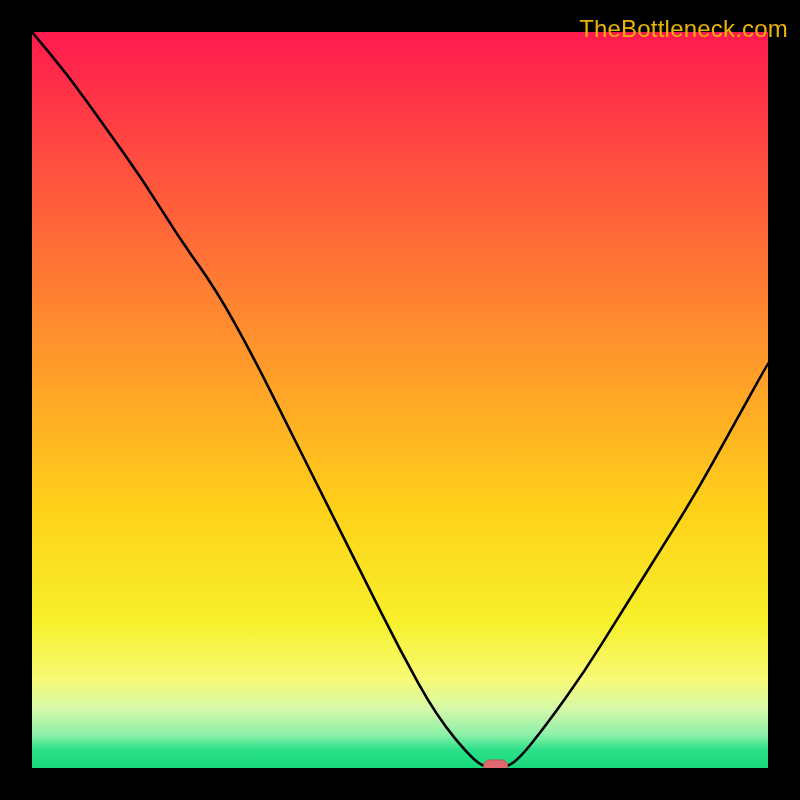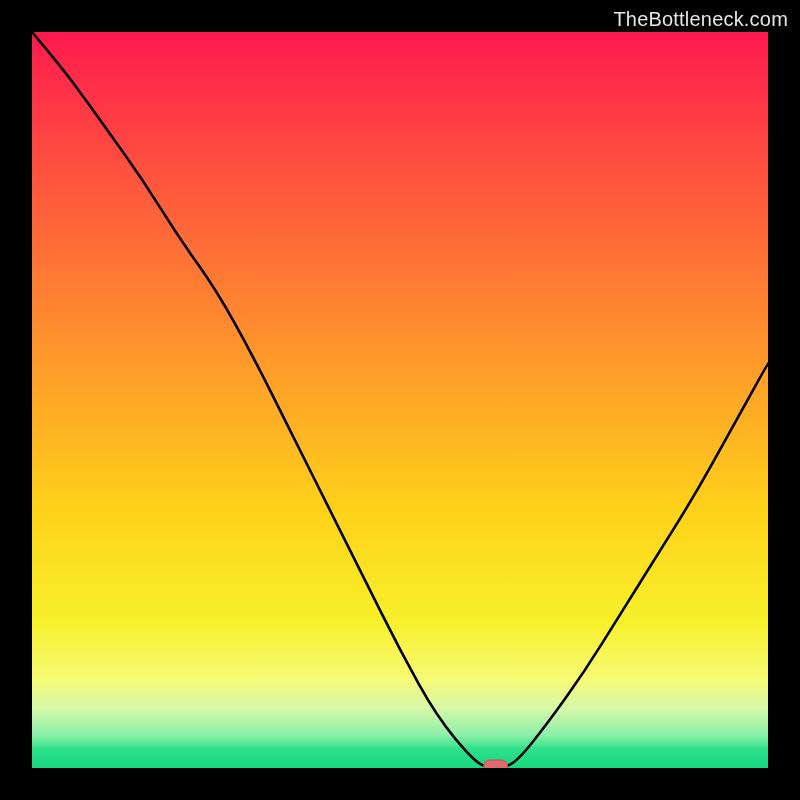--- a/index.html
+++ b/index.html
@@ -12,24 +12,24 @@
     font-family: Arial, Helvetica, sans-serif;
   }
   .frame {
     position: relative;
     width: 800px;
     height: 800px;
     background: #000;
   }
   .watermark {
     position: absolute;
-    top: 8px;
+    top: 15px;
     right: 12px;
-    color: #e5e5e5;
-    font-size: 20px;
+    color: #eab308;
+    font-size: 24px;
     font-weight: 500;
     letter-spacing: 0.2px;
     z-index: 10;
   }
   .plot {
     position: absolute;
     left: 32px;
     top: 32px;
     width: 736px;
     height: 736px;

